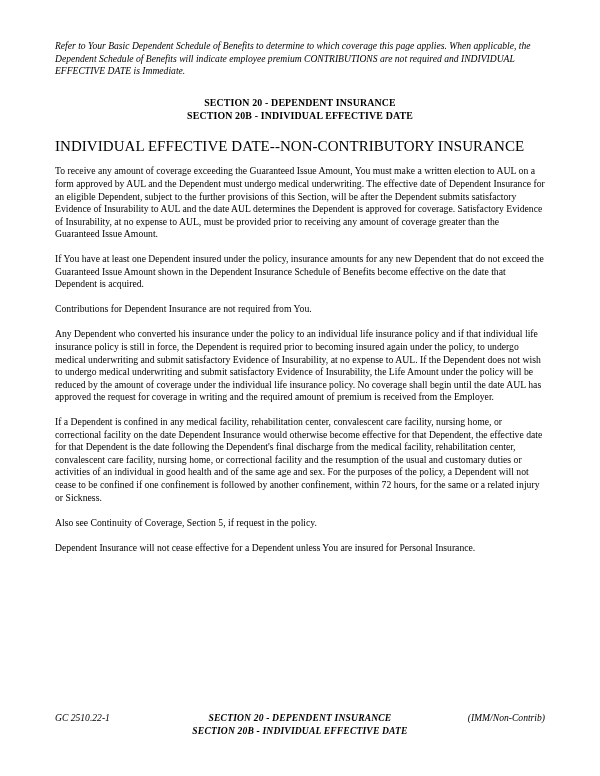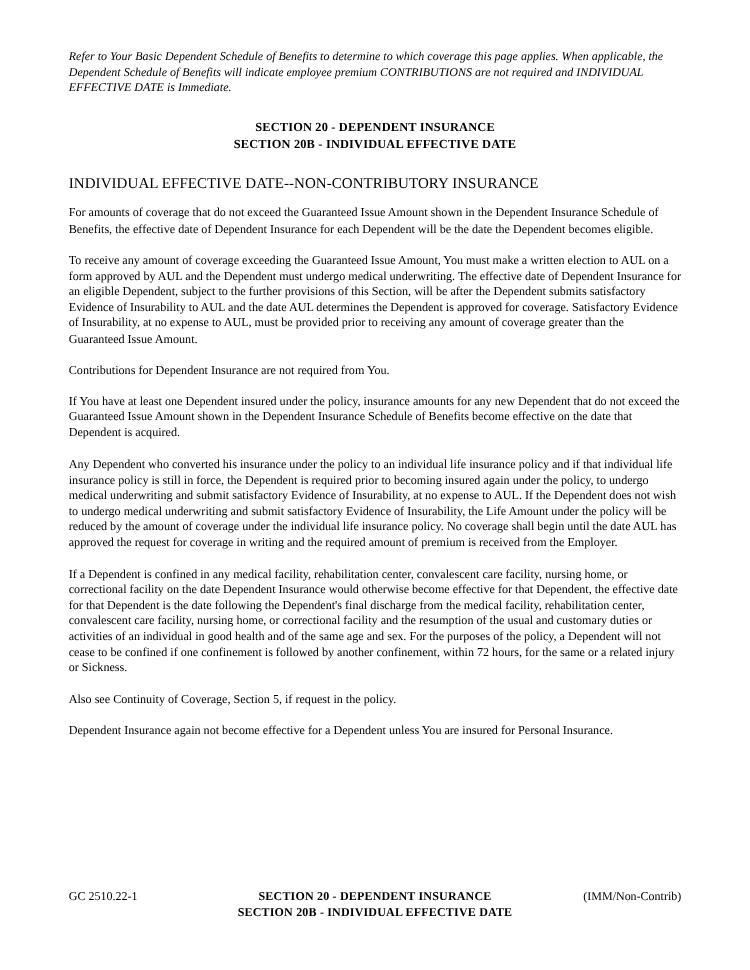--- a/index.html
+++ b/index.html
@@ -45,41 +45,42 @@
     font-size: 9.9px;
     line-height: 12.8px;
     letter-spacing: 0.15px;
   }
   .section-heading .line {
     display: block;
     white-space: nowrap;
   }
   .subheading {
     margin-top: 18px;
-    font-size: 12px;
+    font-size: 15px;
     line-height: 12.6px;
     text-align: left;
     letter-spacing: 0.05px;
   }
   p.body-para {
     margin: 0;
     padding: 0;
     margin-top: 12.5px;
     font-size: 9.7px;
     line-height: 12.55px;
     text-align: left;
     text-justify: inter-word;
   }
   .footer {
     position: absolute;
     left: 55px;
     top: 712px;
     width: 490px;
     font-size: 9.6px;
     line-height: 12.6px;
+    font-style: italic;
   }
   .footer-row {
     position: relative;
     height: 12.6px;
   }
   .footer-left {
     position: absolute;
     left: 0;
     top: 0;
     white-space: nowrap;
@@ -121,28 +122,27 @@
 
     <div class="intro-note">Refer to Your Basic Dependent Schedule of Benefits to determine to which coverage this page applies. When applicable, the Dependent Schedule of Benefits will indicate employee premium CONTRIBUTIONS are not required and INDIVIDUAL EFFECTIVE DATE is Immediate.</div>
 
     <div class="section-heading">
       <span class="line">SECTION 20 - DEPENDENT INSURANCE</span>
       <span class="line">SECTION 20B - INDIVIDUAL EFFECTIVE DATE</span>
     </div>
 
     <div class="subheading">INDIVIDUAL EFFECTIVE DATE--NON-CONTRIBUTORY INSURANCE</div>
 
-    <p class="body-para">For amounts of coverage that do not exceed the Guaranteed Issue Amount shown in the Dependent Insurance Schedule of Benefits, the effective date of Dependent Insurance for each Dependent will be the date the Dependent becomes eligible.</p>
     <p class="body-para">To receive any amount of coverage exceeding the Guaranteed Issue Amount, You must make a written election to AUL on a form approved by AUL and the Dependent must undergo medical underwriting. The effective date of Dependent Insurance for an eligible Dependent, subject to the further provisions of this Section, will be after the Dependent submits satisfactory Evidence of Insurability to AUL and the date AUL determines the Dependent is approved for coverage. Satisfactory Evidence of Insurability, at no expense to AUL, must be provided prior to receiving any amount of coverage greater than the Guaranteed Issue Amount.</p>
+    <p class="body-para">If You have at least one Dependent insured under the policy, insurance amounts for any new Dependent that do not exceed the Guaranteed Issue Amount shown in the Dependent Insurance Schedule of Benefits become effective on the date that Dependent is acquired.</p>
     <p class="body-para">Contributions for Dependent Insurance are not required from You.</p>
-    <p class="body-para">If You have at least one Dependent insured under the policy, insurance amounts for any new Dependent that do not exceed the Guaranteed Issue Amount shown in the Dependent Insurance Schedule of Benefits become effective on the date that Dependent is acquired.</p>
     <p class="body-para">Any Dependent who converted his insurance under the policy to an individual life insurance policy and if that individual life insurance policy is still in force, the Dependent is required prior to becoming insured again under the policy, to undergo medical underwriting and submit satisfactory Evidence of Insurability, at no expense to AUL. If the Dependent does not wish to undergo medical underwriting and submit satisfactory Evidence of Insurability, the Life Amount under the policy will be reduced by the amount of coverage under the individual life insurance policy. No coverage shall begin until the date AUL has approved the request for coverage in writing and the required amount of premium is received from the Employer.</p>
     <p class="body-para">If a Dependent is confined in any medical facility, rehabilitation center, convalescent care facility, nursing home, or correctional facility on the date Dependent Insurance would otherwise become effective for that Dependent, the effective date for that Dependent is the date following the Dependent's final discharge from the medical facility, rehabilitation center, convalescent care facility, nursing home, or correctional facility and the resumption of the usual and customary duties or activities of an individual in good health and of the same age and sex. For the purposes of the policy, a Dependent will not cease to be confined if one confinement is followed by another confinement, within 72 hours, for the same or a related injury or Sickness.</p>
     <p class="body-para">Also see Continuity of Coverage, Section 5, if request in the policy.</p>
-    <p class="body-para">Dependent Insurance again not become effective for a Dependent unless You are insured for Personal Insurance.</p>
+    <p class="body-para">Dependent Insurance will not cease effective for a Dependent unless You are insured for Personal Insurance.</p>
 
   </div>
 
   <div class="footer">
     <div class="footer-row">
       <span class="footer-left">GC 2510.22-1</span>
       <span class="footer-center-1">SECTION 20 - DEPENDENT INSURANCE</span>
       <span class="footer-center-2">SECTION 20B - INDIVIDUAL EFFECTIVE DATE</span>
       <span class="footer-right">(IMM/Non-Contrib)</span>
     </div>

